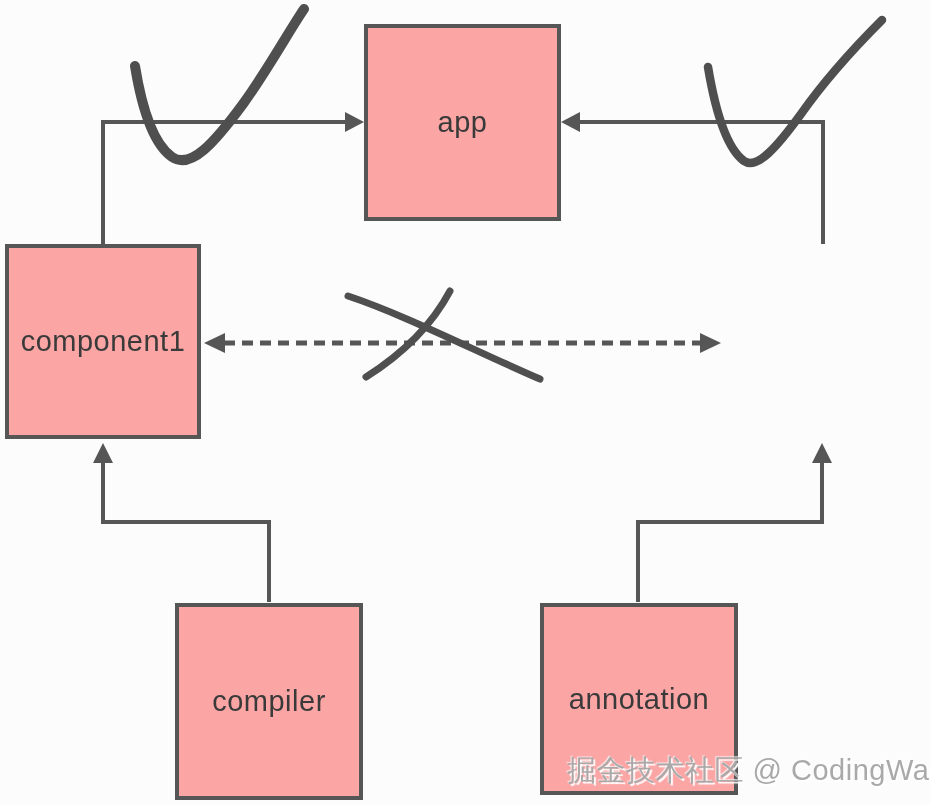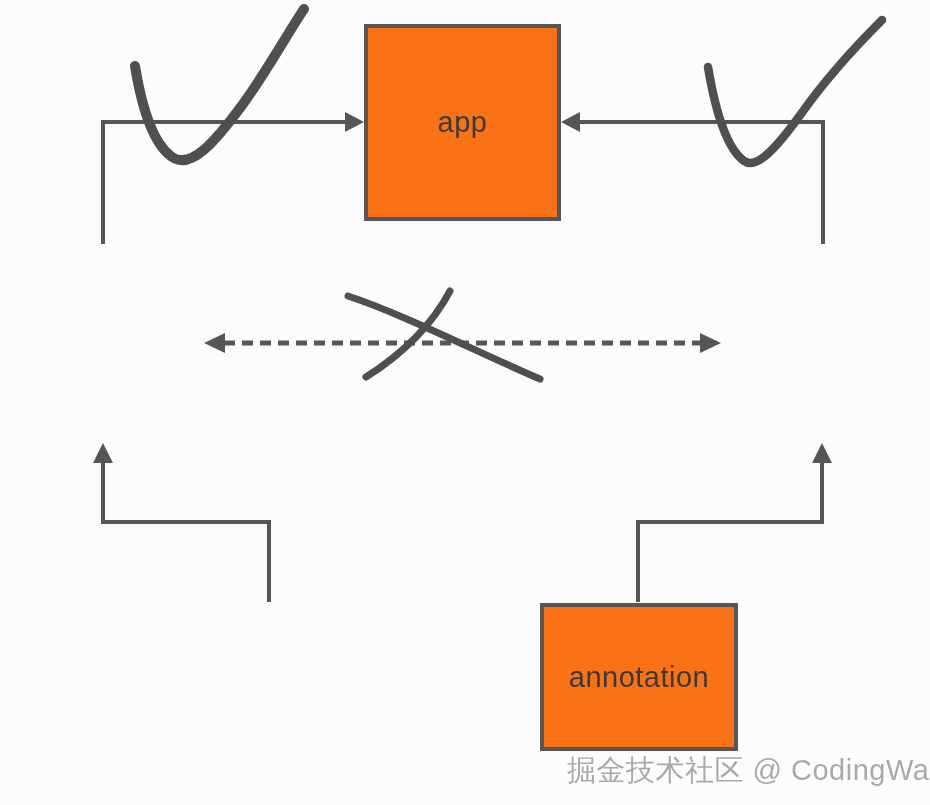--- a/index.html
+++ b/index.html
@@ -2,31 +2,31 @@
 <html><head>
 <meta charset="utf-8">
 <style>
   html,body{margin:0;padding:0;background:#fcfcfc;}
   .canvas{
     position:relative;width:930px;height:805px;background:#fcfcfc;
     font-family:"Liberation Sans","DejaVu Sans",sans-serif;overflow:hidden;
   }
   .overlay{position:absolute;left:0;top:0;width:930px;height:805px;pointer-events:none;}
   .node{
-    position:absolute;box-sizing:border-box;background:#f97316;
+    position:absolute;box-sizing:border-box;background:#fca5a5;
     border:4px solid #565656;display:flex;align-items:center;justify-content:center;
   }
   .node-label{
     color:#3a3a3a;font-size:29px;letter-spacing:0.5px;line-height:1;
   }
   #node-app        {left:364px;top:24px; width:197px;height:197px;}
   #node-component1 {left:5px;  top:244px;width:196px;height:195px;}
   #node-component2 {left:723px;top:244px;width:196px;height:197px;}
   #node-compiler   {left:175px;top:603px;width:188px;height:197px;}
-  #node-annotation {left:540px;top:603px;width:198px;height:148px;}
+  #node-annotation {left:540px;top:603px;width:198px;height:192px;}
   .watermark{
     position:absolute;left:567px;top:751px;white-space:nowrap;
     font-size:29px;letter-spacing:0.5px;color:#a9a9a9;
     text-shadow:2px 2px 1px #ffffff,-1px -1px 1px rgba(255,255,255,0.75);
   }
 </style>
 </head>
 <body>
 
 <div class="canvas">
@@ -66,22 +66,28 @@
     <g>
       <path d="M348 296 C405 315 475 351 540 379" stroke="#4f4f4f" stroke-width="7" stroke-linecap="round"></path>
       <path d="M450 291 C433 323 404 353 366 377" stroke="#4f4f4f" stroke-width="7" stroke-linecap="round"></path>
     </g>
   </svg>
 
   <div class="node" id="node-app">
     <span class="node-label">app</span>
   </div>
 
+  <div class="node" id="node-component1">
+    <span class="node-label">component1</span>
+  </div>
 
 
+  <div class="node" id="node-compiler">
+    <span class="node-label">compiler</span>
+  </div>
 
   <div class="node" id="node-annotation">
     <span class="node-label">annotation</span>
   </div>
 
   <div class="watermark">掘金技术社区 @ CodingWang</div>
 
 </div>
 
 </body></html>

